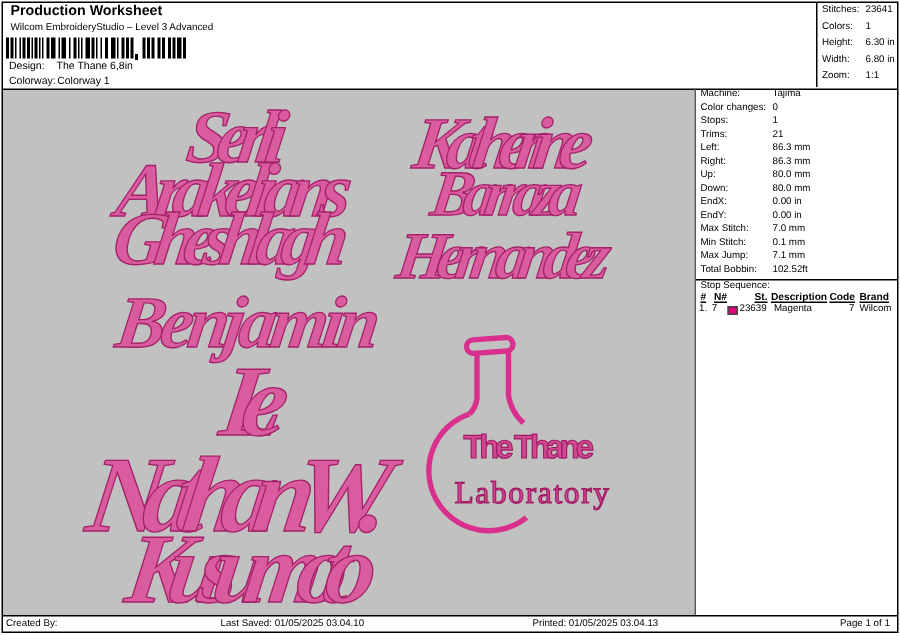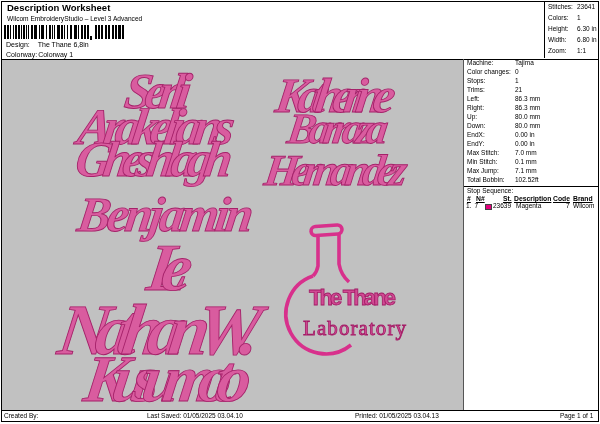--- a/index.html
+++ b/index.html
@@ -26,21 +26,21 @@
 #ssheader span{position:absolute;text-decoration:underline;white-space:nowrap;}
 #ssrow{left:466px;top:202px;font-size:6.5px;}
 #ssrow span{position:absolute;white-space:nowrap;}
 #swatch{left:485px;top:203.5px;width:5px;height:4px;background:#e4007d;border:1px solid #444;}
 #footer{left:2px;top:410px;width:596px;height:10px;border-top:1px solid #000;border-bottom:1px solid #000;background:#fff;font-size:6.5px;}
 #footer span{position:absolute;top:1px;white-space:nowrap;}
 </style>
 </head>
 <body>
 <div class="abs" id="pageborder"></div>
-<div class="abs" id="title">Description Worksheet</div>
+<div class="abs" id="title">Production Worksheet</div>
 <div class="abs" id="subtitle">Wilcom EmbroideryStudio – Level 3 Advanced</div>
 <svg class="abs" style="left:0;top:0" width="130" height="45">
     <g fill="#000">
       <rect x="4" y="25" width="2" height="14"></rect>
       <rect x="7" y="25" width="2" height="14"></rect>
       <rect x="10" y="25" width="1" height="14"></rect>
       <rect x="13" y="25" width="1" height="14"></rect>
       <rect x="15" y="25" width="2" height="14"></rect>
       <rect x="18" y="25" width="2" height="14"></rect>
       <rect x="21" y="25" width="1" height="14"></rect>

